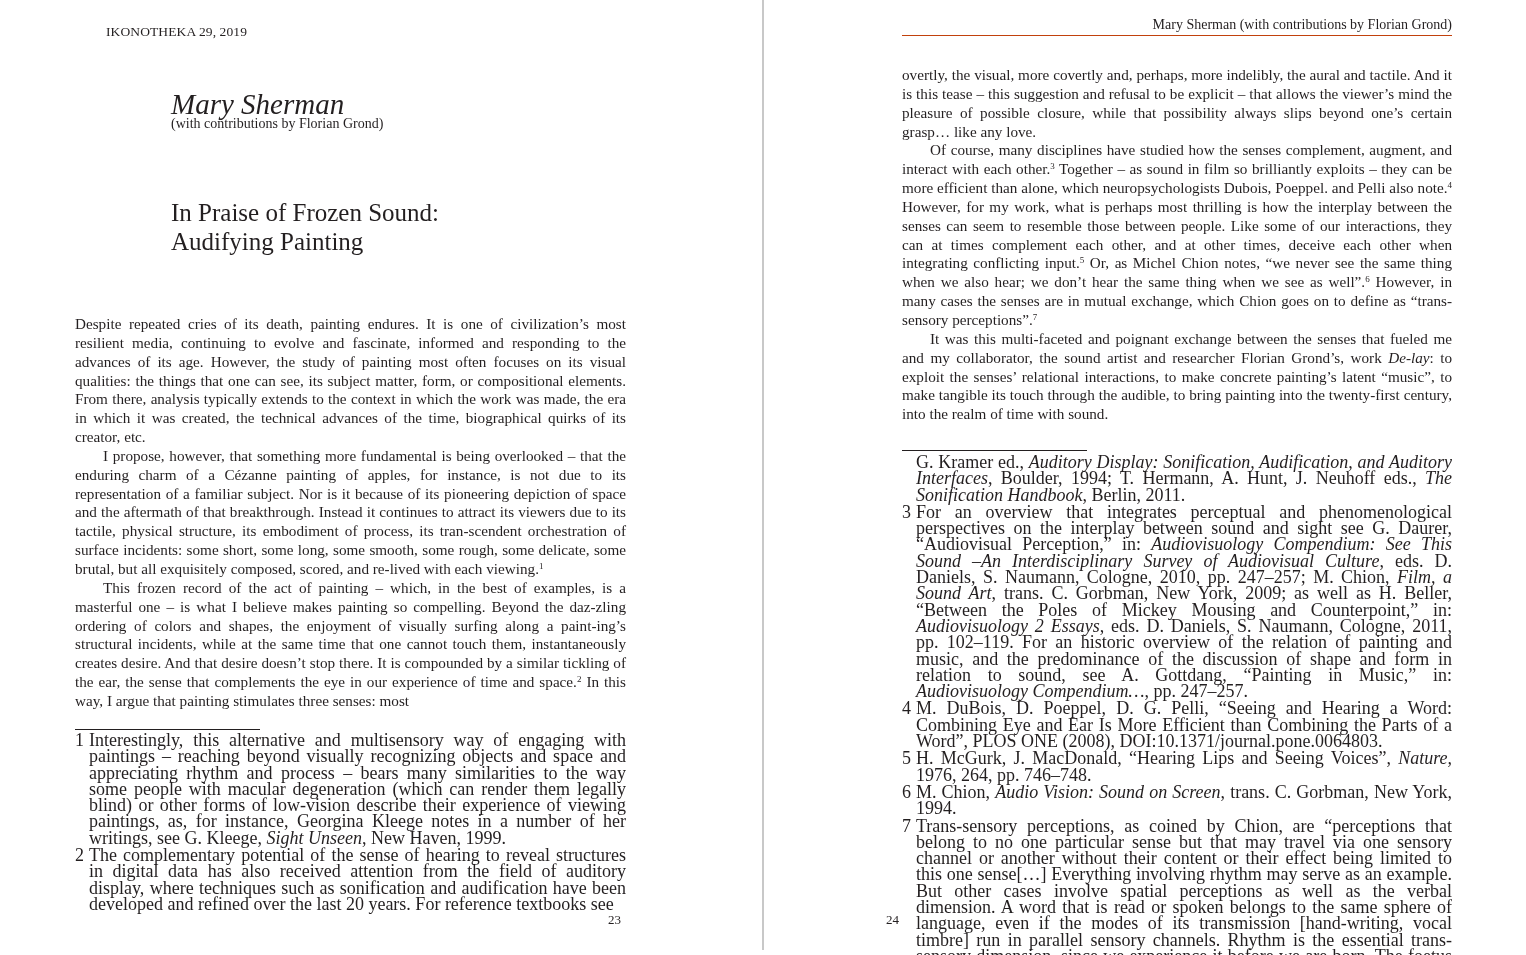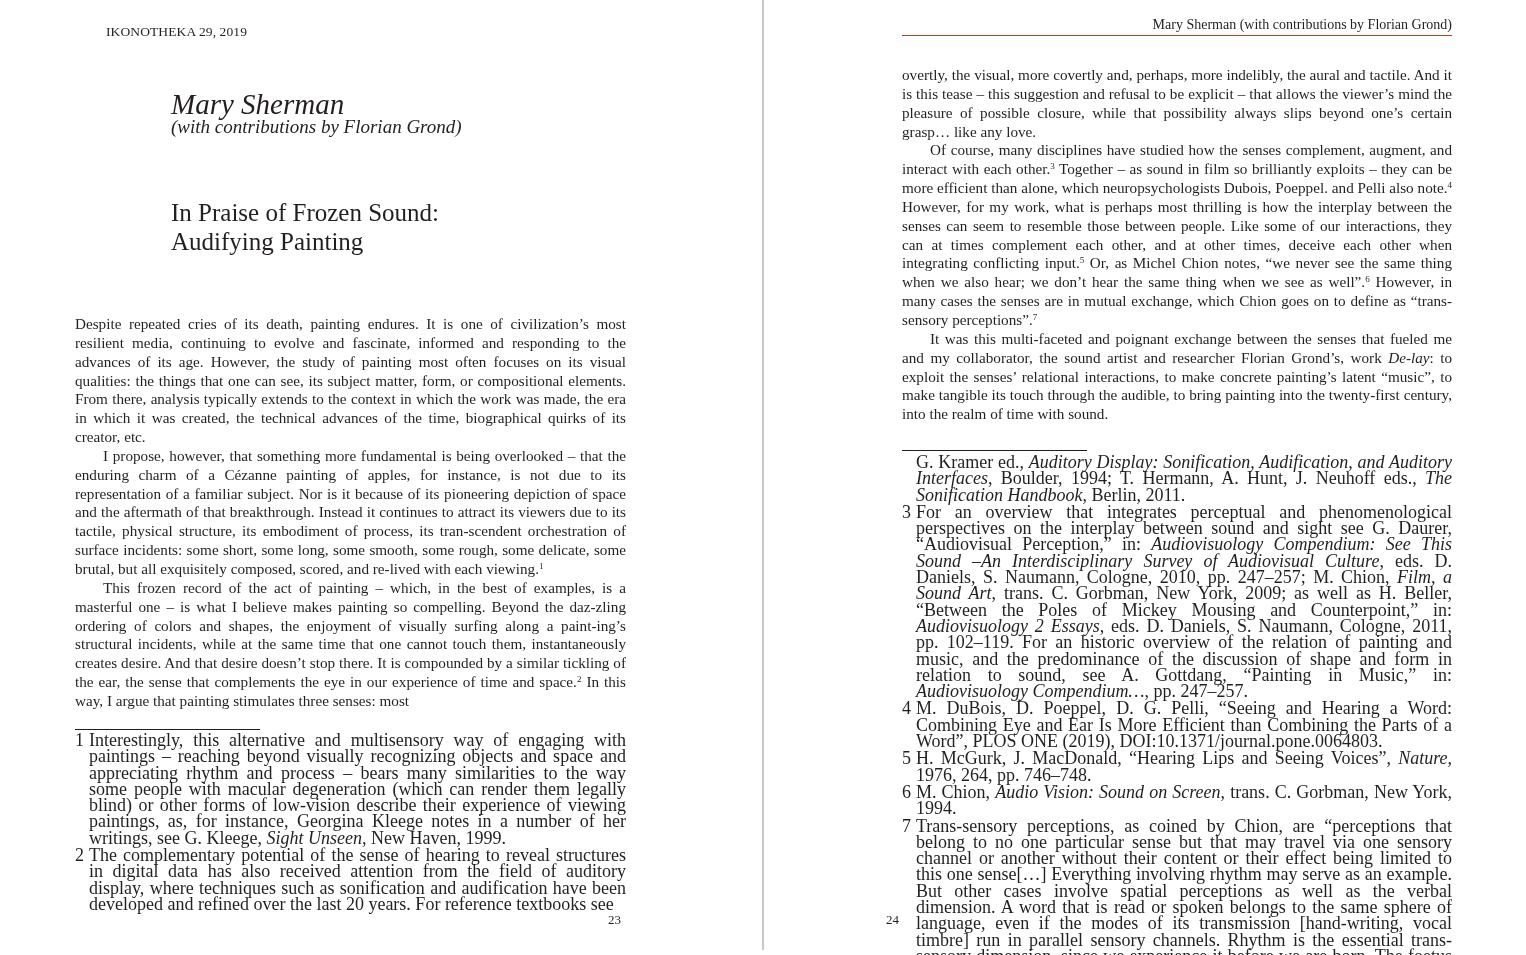--- a/index.html
+++ b/index.html
@@ -5,21 +5,21 @@
   html, body { margin: 0; padding: 0; background: #ffffff; }
   body { width: 1526px; height: 955px; position: relative; overflow: hidden;
          font-family: "Liberation Serif", "DejaVu Serif", serif; color: #231f20; }
   .page { position: absolute; top: 0; height: 825px; padding-left: 24px; }
   #page-left { left: 0; width: 762px; }
   #page-right { left: 765px; width: 761px; }
   .divider { position: absolute; left: 762px; top: 0; width: 2px; height: 950px; background: #c8c8c8; }
 
   .running-head-left { position: absolute; left: 106px; top: 24px; font-size: 13.5px; letter-spacing: 0.1px; }
   .author { position: absolute; left: 171px; top: 88px; font-style: italic; font-size: 29px; }
-  .contrib { position: absolute; left: 171px; top: 116px; font-style: italic; font-size: 19px; }
+  .contrib { position: absolute; left: 171px; top: 116px; font-size: 14px; }
   .title { position: absolute; left: 171px; top: 198px; font-size: 25px; line-height: 29px; font-weight: normal; margin: 0; }
 
   .body-text { position: absolute; font-size: 15.2px; line-height: 18.85px; text-align: justify; }
   .body-text p { margin: 0; }
   .body-text p.indent { text-indent: 28px; }
   #left-body { left: 75px; top: 287px; width: 551px; margin-top: 28px; }
   #right-body { left: 137px; top: 66px; width: 550px; }
 
   sup { font-size: 9px; line-height: 0; vertical-align: 5px; }
 
@@ -85,21 +85,21 @@
 
   <div class="fn-rule" id="fn-rule-right"></div>
   <div class="footnotes" id="right-fn">
     <div class="fn cont">
       <span>G. Kramer ed., </span><i>Auditory Display: Sonification, Audification, and Auditory Interfaces</i><span>, Boulder, 1994; T. Hermann, A. Hunt, J. Neuhoff eds., </span><i>The Sonification Handbook</i><span>, Berlin, 2011.</span>
     </div>
     <div class="fn">
       <span class="num">3</span><span>For an overview that integrates perceptual and phenomenological perspectives on the interplay between sound and sight see G. Daurer, “Audiovisual Perception,” in: </span><i>Audiovisuology Compendium: See This Sound –An Interdisciplinary Survey of Audiovisual Culture</i><span>, eds. D. Daniels, S. Naumann, Cologne, 2010, pp. 247–257; M. Chion, </span><i>Film, a Sound Art</i><span>, trans. C. Gorbman, New York, 2009; as well as H. Beller, “Between the Poles of Mickey Mousing and Counterpoint,” in: </span><i>Audiovisuology 2 Essays</i><span>, eds. D. Daniels, S. Naumann, Cologne, 2011, pp. 102–119. For an historic overview of the relation of painting and music, and the predominance of the discussion of shape and form in relation to sound, see A. Gottdang, “Painting in Music,” in: </span><i>Audiovisuology Compendium…</i><span>, pp. 247–257.</span>
     </div>
     <div class="fn">
-      <span class="num">4</span><span>M. DuBois, D. Poeppel, D. G. Pelli, “Seeing and Hearing a Word: Combining Eye and Ear Is More Efficient than Combining the Parts of a Word”, PLOS ONE (2019), DOI:10.1371/journal.pone.0064803.</span>
+      <span class="num">4</span><span>M. DuBois, D. Poeppel, D. G. Pelli, “Seeing and Hearing a Word: Combining Eye and Ear Is More Efficient than Combining the Parts of a Word”, PLOS ONE (2008), DOI:10.1371/journal.pone.0064803.</span>
     </div>
     <div class="fn">
       <span class="num">5</span><span>H. McGurk, J. MacDonald, “Hearing Lips and Seeing Voices”, </span><i>Nature,</i><span> 1976, 264, pp. 746–748.</span>
     </div>
     <div class="fn">
       <span class="num">6</span><span>M. Chion, </span><i>Audio Vision: Sound on Screen</i><span>, trans. C. Gorbman, New York, 1994.</span>
     </div>
     <div class="fn">
       <span class="num">7</span><span>Trans-sensory perceptions, as coined by Chion, are “perceptions that belong to no one particular sense but that may travel via one sensory channel or another without their content or their effect being limited to this one sense[…] Everything involving rhythm may serve as an example. But other cases involve spatial perceptions as well as the verbal dimension. A word that is read or spoken belongs to the same sphere of language, even if the modes of its transmission [hand-writing, vocal timbre] run in parallel sensory channels. Rhythm is the essential trans-sensory dimension, since we experience it before we are born. The foetus encounters rhythm in the form of variations in pressure on the body wall, parsed with the combined beats of the mother’s heart and its own[…] Texture and grain are another category of trans-sensory perception”. M. Chion, </span><i>Film, a Sound Art…</i><span>, p. 496.</span>
     </div>

